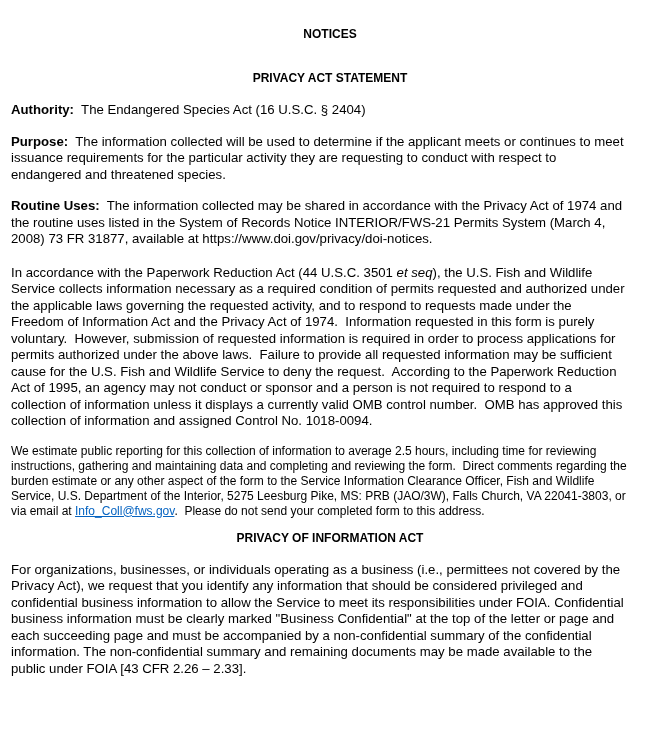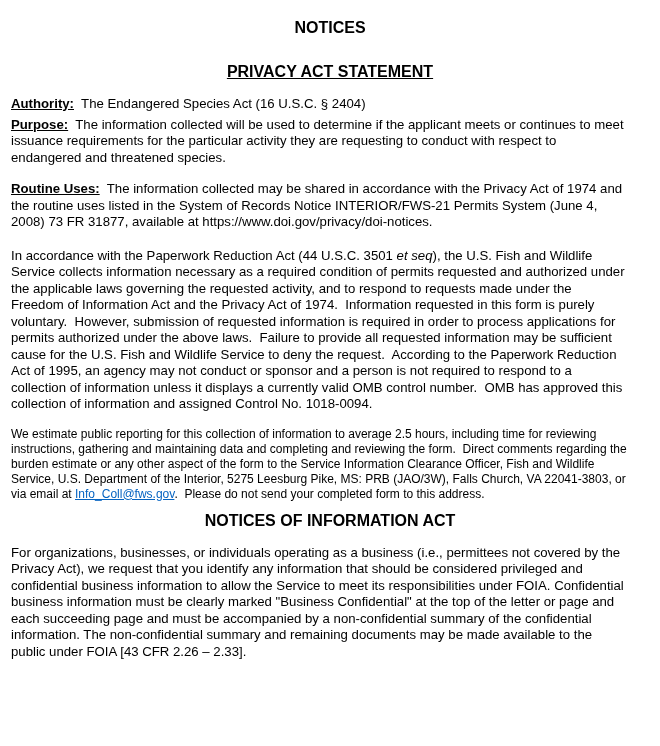--- a/index.html
+++ b/index.html
@@ -8,45 +8,45 @@
     width: 660px;
     height: 746px;
     box-sizing: border-box;
     background: #ffffff;
     color: #000000;
     padding: 16px 11px 0 11px;
     overflow: hidden;
     font-family: "Liberation Sans", sans-serif;
   }
   .h1, .h2 {
-    margin: 4px;
-    font-size: 16px;
+    margin: 10px;
+    font-size: 12px;
     font-weight: 700;
     line-height: 16px;
     text-align: center;
     white-space: pre;
   }
   .p {
     margin: 0;
     font-size: 13.2px;
     line-height: 16.5px;
     white-space: pre;
   }
   .p-small {
     font-size: 12px;
     line-height: 15px;
   }
-  .run-b { font-weight: 700; text-decoration: underline; }
+  .run-b { font-weight: 700; }
   .run-i { font-style: italic; }
   a.run-a { color: var(--link-color, #0563C1); text-decoration: underline; cursor: pointer; }
 
   
-  .mt-privacy   { margin-top: 28px; text-decoration: underline; }
+  .mt-privacy   { margin-top: 28px; }
   .mt-authority { margin-top: 16px; }
-  .mt-purpose   { margin-top: 4px; }
+  .mt-purpose   { margin-top: 15px; }
   .mt-routine   { margin-top: 15px; }
   .mt-disclosure{ margin-top: 14px; }
   .mt-pra-h     { margin-top: 4px;  }
   .mt-pra-b     { margin-top: 17px; }
   .mt-burden-h  { margin-top: 4px;  }
   .mt-burden-b  { margin-top: 14px; }
   .mt-foia-h    { margin-top: 11px; }
   .mt-foia-b    { margin-top: 16px; }
 </style>
 </head>
@@ -55,41 +55,41 @@
 <div class="page">
 
   <div class="h1">NOTICES</div>
 
   <div class="h2 mt-privacy">PRIVACY ACT STATEMENT</div>
   <div class="p mt-authority"><span class="run-b">Authority:</span><span class="run">  The Endangered Species Act (16 U.S.C. § 2404)</span></div>
   <div class="p mt-purpose"><span class="run-b">Purpose:</span><span class="run">  The information collected will be used to determine if the applicant meets or continues to meet
 issuance requirements for the particular activity they are requesting to conduct with respect to
 endangered and threatened species.</span></div>
   <div class="p mt-routine"><span class="run-b">Routine Uses:</span><span class="run">  The information collected may be shared in accordance with the Privacy Act of 1974 and
-the routine uses listed in the System of Records Notice INTERIOR/FWS-21 Permits System (June 4,
+the routine uses listed in the System of Records Notice INTERIOR/FWS-21 Permits System (March 4,
 2008) 73 FR 31877, available at https://www.doi.gov/privacy/doi-notices.</span></div>
 
   <div class="p mt-pra-b"><span class="run">In accordance with the Paperwork Reduction Act (44 U.S.C. 3501 </span><span class="run-i">et seq</span><span class="run">), the U.S. Fish and Wildlife
 Service collects information necessary as a required condition of permits requested and authorized under
 the applicable laws governing the requested activity, and to respond to requests made under the
 Freedom of Information Act and the Privacy Act of 1974.  Information requested in this form is purely
 voluntary.  However, submission of requested information is required in order to process applications for
 permits authorized under the above laws.  Failure to provide all requested information may be sufficient
 cause for the U.S. Fish and Wildlife Service to deny the request.  According to the Paperwork Reduction
 Act of 1995, an agency may not conduct or sponsor and a person is not required to respond to a
 collection of information unless it displays a currently valid OMB control number.  OMB has approved this
 collection of information and assigned Control No. 1018-0094.</span></div>
 
   <div class="p p-small mt-burden-b"><span class="run">We estimate public reporting for this collection of information to average 2.5 hours, including time for reviewing
 instructions, gathering and maintaining data and completing and reviewing the form.  Direct comments regarding the
 burden estimate or any other aspect of the form to the Service Information Clearance Officer, Fish and Wildlife
 Service, U.S. Department of the Interior, 5275 Leesburg Pike, MS: PRB (JAO/3W), Falls Church, VA 22041-3803, or
 via email at </span><a class="run-a" href="#">Info_Coll@fws.gov</a><span class="run">.  Please do not send your completed form to this address.</span></div>
 
-  <div class="h2 mt-foia-h">NOTICES OF INFORMATION ACT</div>
+  <div class="h2 mt-foia-h">PRIVACY OF INFORMATION ACT</div>
   <div class="p mt-foia-b"><span class="run">For organizations, businesses, or individuals operating as a business (i.e., permittees not covered by the
 Privacy Act), we request that you identify any information that should be considered privileged and
 confidential business information to allow the Service to meet its responsibilities under FOIA. Confidential
 business information must be clearly marked "Business Confidential" at the top of the letter or page and
 each succeeding page and must be accompanied by a non-confidential summary of the confidential
 information. The non-confidential summary and remaining documents may be made available to the
 public under FOIA [43 CFR 2.26 – 2.33].</span></div>
 
 </div>
 

